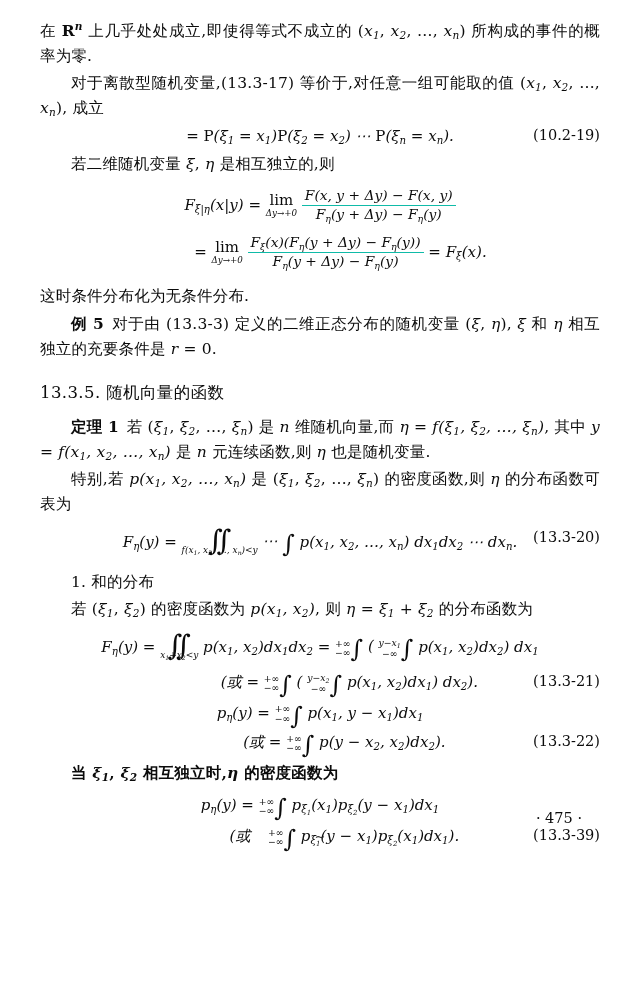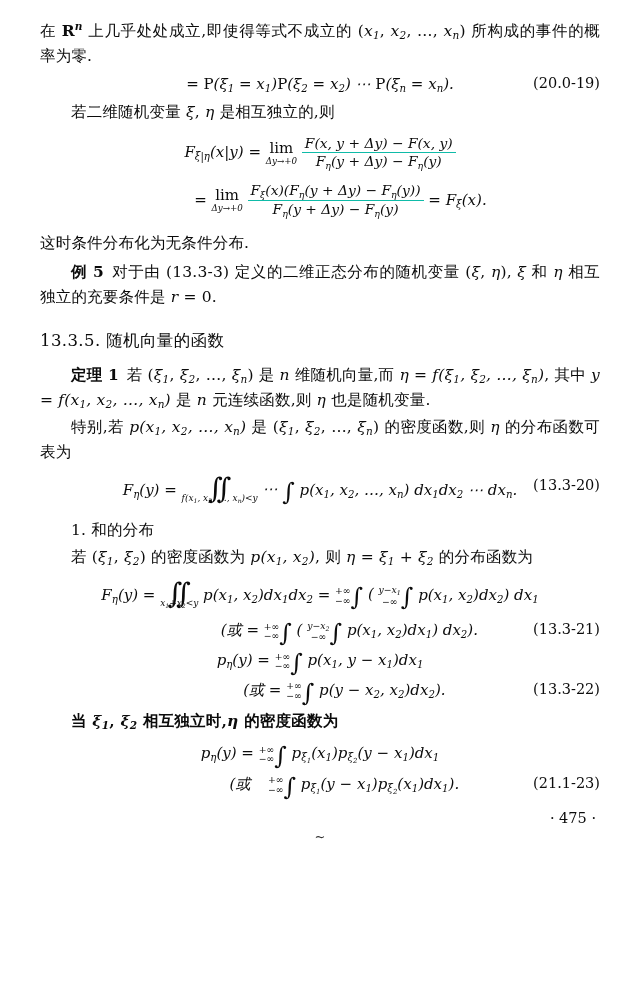--- a/index.html
+++ b/index.html
@@ -118,21 +118,21 @@
   h2.section {
     font-size: 16.5px;
     font-weight: normal;
     margin: 20px 0 10px 0;
     letter-spacing: 0.4px;
   }
   .bold { font-weight: bold; }
   .pagenum {
     position: absolute;
     bottom: 26px;
-    right: 44px;
+    right: 58px;
     font-size: 14.5px;
     font-family: "DejaVu Serif", serif;
   }
   .tilde {
     position: absolute;
     bottom: 8px;
     left: 50%;
     transform: translateX(-50%);
     font-size: 13px;
     color: #333;
@@ -141,24 +141,27 @@
 </style>
 </head>
 <body>
 
 <div class="page">
 
   <div class="body-text" style="top:18px;">
     <p class="para">
       在 <span class="math upr" style="font-weight:bold;">R<span class="sup upr">n</span></span> 上几乎处处成立,即使得等式不成立的 (<span class="math">x<span class="sub">1</span></span>, <span class="math">x<span class="sub">2</span></span>, …, <span class="math">x<span class="sub">n</span></span>) 所构成的事件的概率为零.
     </p>
+    <p class="para indent">
+      对于离散型随机变量,(13.3-17) 等价于,对任意一组可能取的值 (<span class="math">x<span class="sub">1</span></span>, <span class="math">x<span class="sub">2</span></span>, …, <span class="math">x<span class="sub">n</span></span>), 成立
+    </p>
 
     <div class="eqline">
       <span class="math">= <span class="upr">P</span>(ξ<span class="sub">1</span> = x<span class="sub">1</span>)<span class="upr">P</span>(ξ<span class="sub">2</span> = x<span class="sub">2</span>) ⋯ <span class="upr">P</span>(ξ<span class="sub">n</span> = x<span class="sub">n</span>).</span>
-      <span class="eqnum">(20.0-19)</span>
+      <span class="eqnum">(10.2-19)</span>
     </div>
 
     <p class="para indent">
       若二维随机变量 <span class="math">ξ</span>, <span class="math">η</span> 是相互独立的,则
     </p>
 
     <div class="eqline" style="margin-top:10px;">
       <span class="math">F<span class="sub">ξ|η</span>(x|y) = </span>
       <span class="lim"><span class="lmain">lim</span><span class="lsub">Δy→+0</span></span>
       <span class="frac">
@@ -254,20 +257,20 @@
     <div class="eqline" style="margin-top:10px;">
       <span class="math">p<span class="sub">η</span>(y) = </span>
       <span class="intlim"><span class="top">+∞</span><span class="bot">−∞</span></span><span class="intg">∫</span>
       <span class="math">p<span class="sub">ξ<span class="sub">1</span></span>(x<span class="sub">1</span>)p<span class="sub">ξ<span class="sub">2</span></span>(y − x<span class="sub">1</span>)dx<span class="sub">1</span></span>
     </div>
     <div class="eqline" style="margin-top:10px;">
       <span style="display:inline-block;width:44px;"></span>
       <span class="math">(或 <span style="display:inline-block;width:8px;"></span></span>
       <span class="intlim"><span class="top">+∞</span><span class="bot">−∞</span></span><span class="intg">∫</span>
       <span class="math">p<span class="sub">ξ<span class="sub">1</span></span>(y − x<span class="sub">1</span>)p<span class="sub">ξ<span class="sub">2</span></span>(x<span class="sub">1</span>)dx<span class="sub">1</span>).</span>
-      <span class="eqnum">(21.1-23)</span>
+      <span class="eqnum">(13.3-39)</span>
     </div>
   </div>
 
   <div class="pagenum">· 475 ·</div>
   <div class="tilde">~</div>
 
 </div>
 
 </body></html>

